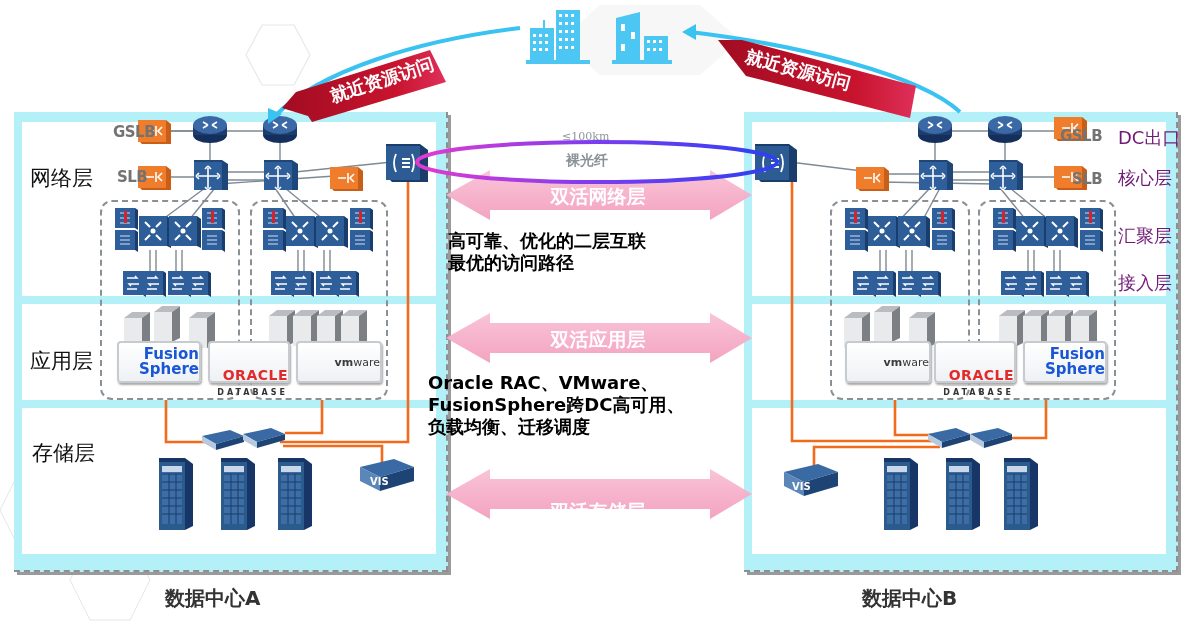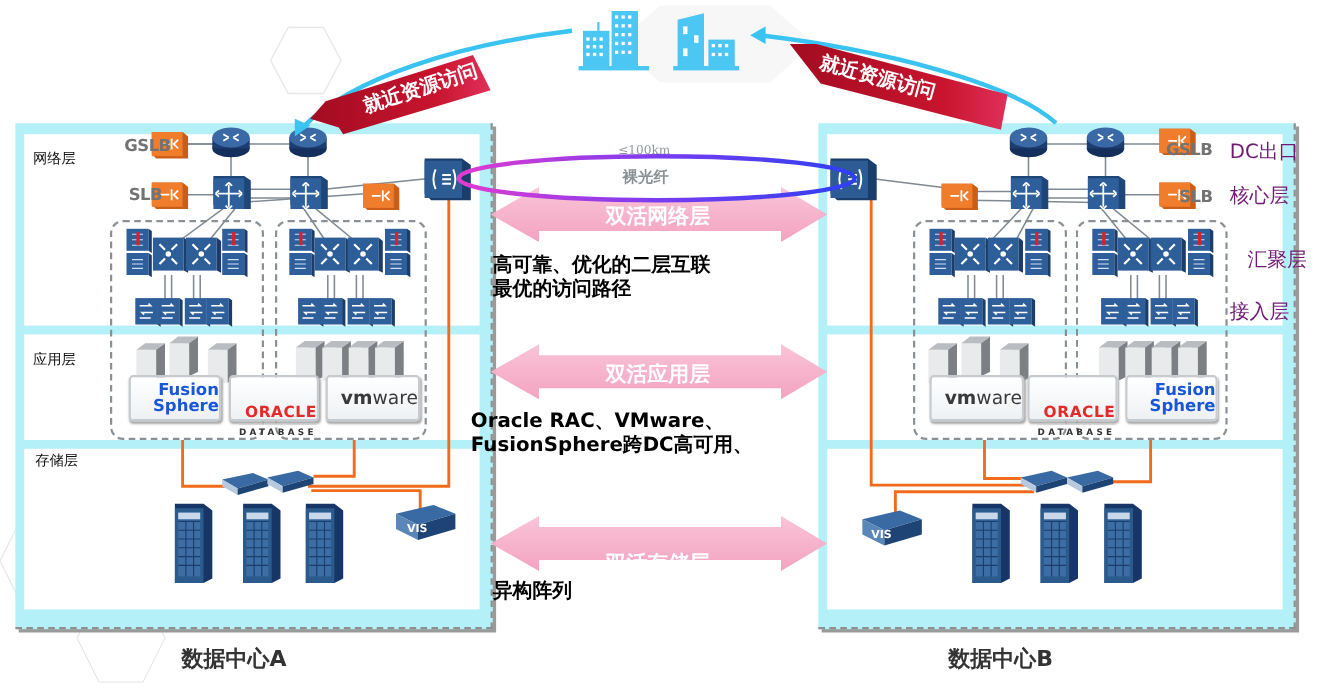--- a/index.html
+++ b/index.html
@@ -9,38 +9,38 @@
     font-family: "DejaVu Sans", "Liberation Sans", sans-serif;
   }
   .abs { position: absolute; }
   svg.full { position: absolute; left: 0; top: 0; }
   .dc-frame {
     position: absolute; background: #b4f0f7;
     box-shadow: 3px 3px 0 #9a9a9a;
     border-right: 2px dashed #8f8f8f; border-bottom: 2px dashed #8f8f8f;
   }
   .layer-band { position: absolute; background: #ffffff; }
-  .layer-label { position: absolute; font-size: 13px; color: #111; font-weight: normal; }
+  .layer-label { position: absolute; font-size: 21px; color: #111; font-weight: normal; margin-top: 29px; }
   .right-label { position: absolute; font-size: 18px; color: #701a75; }
   .dc-title { position: absolute; font-size: 20px; font-weight: bold; color: #333; text-align: center; }
   .lb-label { position: absolute; font-size: 15px; font-weight: bold; color: #737373; letter-spacing: -0.5px; }
   .pink-arrow-text { position: absolute; color: #ffffff; font-weight: bold; font-size: 19px; text-align: center; width: 300px; }
   .desc { position: absolute; font-weight: bold; color: #000; font-size: 18px; text-align: left; line-height: 22px; }
   .ribbon-text { position: absolute; color: #fff; font-weight: bold; font-size: 18px; white-space: nowrap; }
   .dash-group { position: absolute; border: 2px dashed #8a9196; border-radius: 12px; }
   .logo-box {
     position: absolute; background: linear-gradient(#ffffff, #eef1f4);
     border: 2px solid #c6cbd0; border-radius: 4px;
     box-shadow: 1px 2px 2px #aaa;
     display: flex; flex-direction: column; align-items: flex-end; justify-content: center;
   }
   .fusion { color: #1a57d6; font-weight: bold; font-size: 15px; line-height: 15px; text-align: center; }
   .oracle { color: #e32a2a; font-weight: bold; font-size: 14px; letter-spacing: 0.5px; margin-top: 40px; }
   .oracle-sub { color: #333; font-size: 8px; letter-spacing: 3px; font-weight: bold; border-top: 1px solid #ccc; margin-top: 2px; padding-top: 2px;}
-  .vmware { color: #3a3a3a; font-size: 17px; }
+  .vmware { color: #3a3a3a; font-size: 11px; }
   .vmware b { font-weight: bold; }
   .fiber-top { position: absolute; color: #8f979c; font-size: 11px; font-family: "DejaVu Serif", serif; }
   .fiber-mid { position: absolute; color: #8a9296; font-size: 14px; font-weight: bold; }
 </style>
 </head>
 <body>
 
 <svg width="0" height="0" style="position:absolute">
   <defs>
     <linearGradient id="pinkGrad" x1="0" x2="0" y1="0" y2="1">
@@ -376,25 +376,25 @@
 <div class="pink-arrow-text" style="left:448px;top:184px;">双活网络层</div>
 <div class="desc" style="left:448px;top:230px;width:300px;">
   <div>高可靠、优化的二层互联</div>
   <div>最优的访问路径</div>
 </div>
 
 <div class="pink-arrow-text" style="left:448px;top:327px;">双活应用层</div>
 <div class="desc" style="left:428px;top:372px;width:340px;">
   <div>Oracle RAC、VMware、</div>
   <div>FusionSphere跨DC高可用、</div>
+  <div>负载均衡、迁移调度</div>
 </div>
 
 <div class="pink-arrow-text" style="left:448px;top:499px;">双活存储层</div>
 <div class="desc" style="left:448px;top:527px;width:300px;">
-  <div>异构阵列</div>
 </div>
 
 <div class="layer-label" style="left:30px;top:135px;">网络层</div>
 <div class="layer-label" style="left:30px;top:318px;">应用层</div>
 <div class="layer-label" style="left:32px;top:410px;">存储层</div>
 <div class="lb-label" style="left:113px;top:123px;">GSLB</div>
 <div class="lb-label" style="left:117px;top:168px;">SLB</div>
 <div class="dc-title" style="left:165px;top:585px;">数据中心A</div>
 
 <div class="logo-box" style="left:117px;top:341px;width:80px;height:38px;">
@@ -405,21 +405,21 @@
   <div class="oracle">ORACLE</div>
   <div class="oracle-sub">DATABASE</div>
 </div>
 <div class="logo-box" style="left:296px;top:341px;width:82px;height:38px;">
   <div class="vmware"><b>vm</b><span>ware</span></div>
 </div>
 <div class="abs" style="left:370px;top:476px;color:#fff;font-size:10px;font-weight:bold;">VIS</div>
 
 <div class="right-label" style="left:1118px;top:126px;">DC出口</div>
 <div class="right-label" style="left:1118px;top:166px;">核心层</div>
-<div class="right-label" style="left:1118px;top:224px;margin-left:16px;">汇聚层</div>
+<div class="right-label" style="left:1118px;top:224px;">汇聚层</div>
 <div class="right-label" style="left:1118px;top:271px;">接入层</div>
 <div class="lb-label" style="left:1060px;top:127px;">GSLB</div>
 <div class="lb-label" style="left:1072px;top:170px;">SLB</div>
 <div class="dc-title" style="left:862px;top:585px;">数据中心B</div>
 
 <div class="logo-box" style="left:845px;top:341px;width:82px;height:38px;">
   <div class="vmware"><b>vm</b><span>ware</span></div>
 </div>
 <div class="logo-box" style="left:934px;top:341px;width:78px;height:38px;">
   <div class="oracle">ORACLE</div>

